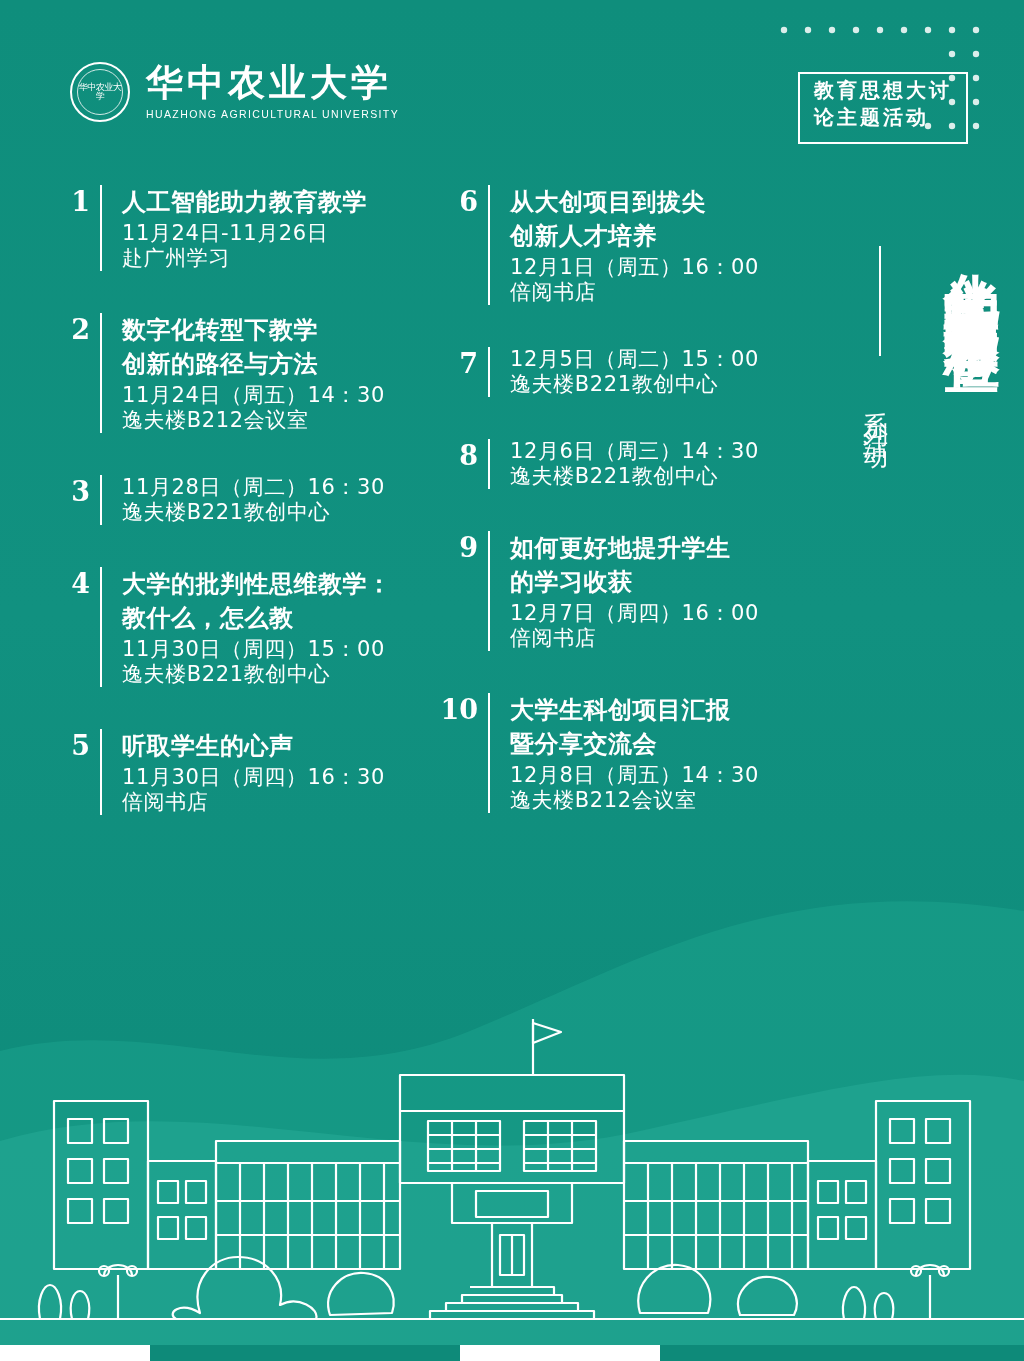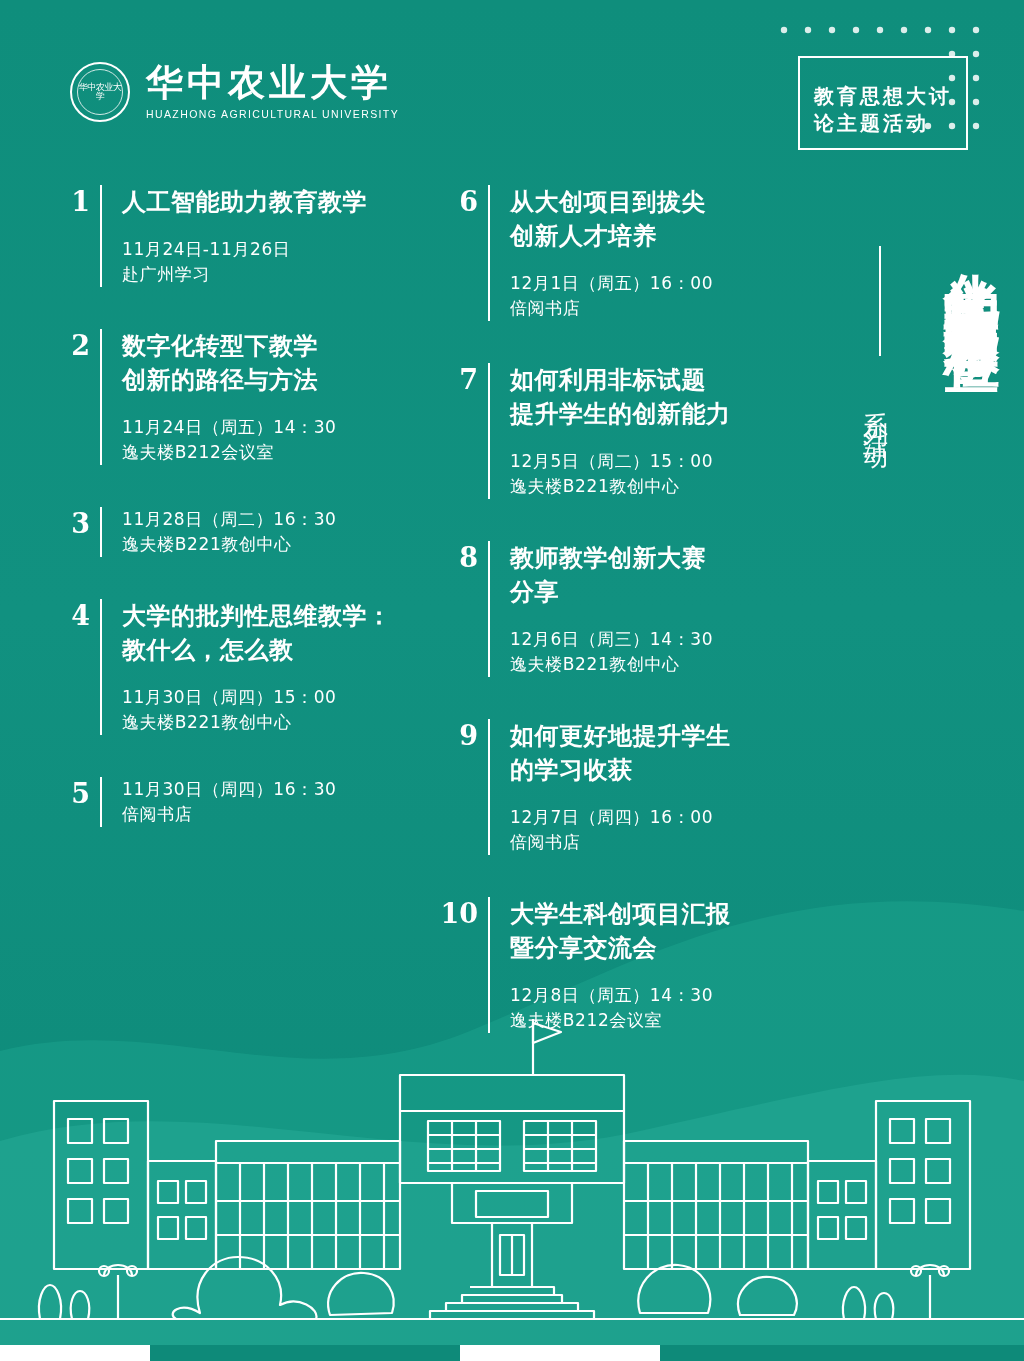--- a/index.html
+++ b/index.html
@@ -63,23 +63,23 @@
     font-size: 10.5px; letter-spacing: 1.4px; margin-top: 7px;
     font-family: "Liberation Sans", sans-serif;
   }
 
   
   .dots {
     position: absolute; right: 18px; top: 22px;
     width: 230px; height: 120px;
   }
   .badge {
-    position: absolute; right: 56px; top: 56px;
+    position: absolute; right: 56px; top: 72px;
     border: 2px solid #ffffff;
-    padding: 25px 14px 11px 14px;
+    padding: 3px 14px 11px 14px;
     z-index: 6;
   }
   .badge span {
     display: block;
     font-family: "DejaVu Sans", "Liberation Sans", sans-serif;
     font-weight: 700;
     font-size: 20px; letter-spacing: 3px; line-height: 1.35;
     white-space: nowrap;
   }
 
@@ -140,23 +140,23 @@
   }
   .item .title {
     font-family: "DejaVu Sans", "Liberation Sans", sans-serif;
     font-weight: 700;
     font-size: 24px;
     line-height: 34px;
     letter-spacing: .5px;
     white-space: pre-line;
   }
   .item .meta {
-    margin-top: 18px;
-    font-family: "DejaVu Sans", "Liberation Sans", sans-serif;
-    font-size: 17px;
+    margin-top: 2px;
+    font-family: "DejaVu Sans", "Liberation Sans", sans-serif;
+    font-size: 21px;
     line-height: 25px;
     letter-spacing: .6px;
     white-space: pre-line;
   }
 
   
   .building {
     position: absolute;
     left: 0; bottom: 18px;
     width: 1024px; height: 330px;
@@ -259,50 +259,47 @@
         <div class="body">
           <div class="title">大学的批判性思维教学：
 教什么，怎么教</div>
           <div class="meta">11月30日（周四）15：00
 逸夫楼B221教创中心</div>
         </div>
       </div>
       <div class="item">
         <div class="num">5</div>
         <div class="body">
+          <div class="title">听取学生的心声</div>
           <div class="meta">11月30日（周四）16：30
 倍阅书店</div>
         </div>
       </div>
     </div>
 
     <div class="col col-right">
       <div class="item">
         <div class="num">6</div>
         <div class="body">
           <div class="title">从大创项目到拔尖
 创新人才培养</div>
           <div class="meta">12月1日（周五）16：00
 倍阅书店</div>
         </div>
       </div>
       <div class="item">
         <div class="num">7</div>
         <div class="body">
-          <div class="title">如何利用非标试题
-提升学生的创新能力</div>
           <div class="meta">12月5日（周二）15：00
 逸夫楼B221教创中心</div>
         </div>
       </div>
       <div class="item">
         <div class="num">8</div>
         <div class="body">
-          <div class="title">教师教学创新大赛
-分享</div>
           <div class="meta">12月6日（周三）14：30
 逸夫楼B221教创中心</div>
         </div>
       </div>
       <div class="item">
         <div class="num">9</div>
         <div class="body">
           <div class="title">如何更好地提升学生
 的学习收获</div>
           <div class="meta">12月7日（周四）16：00

